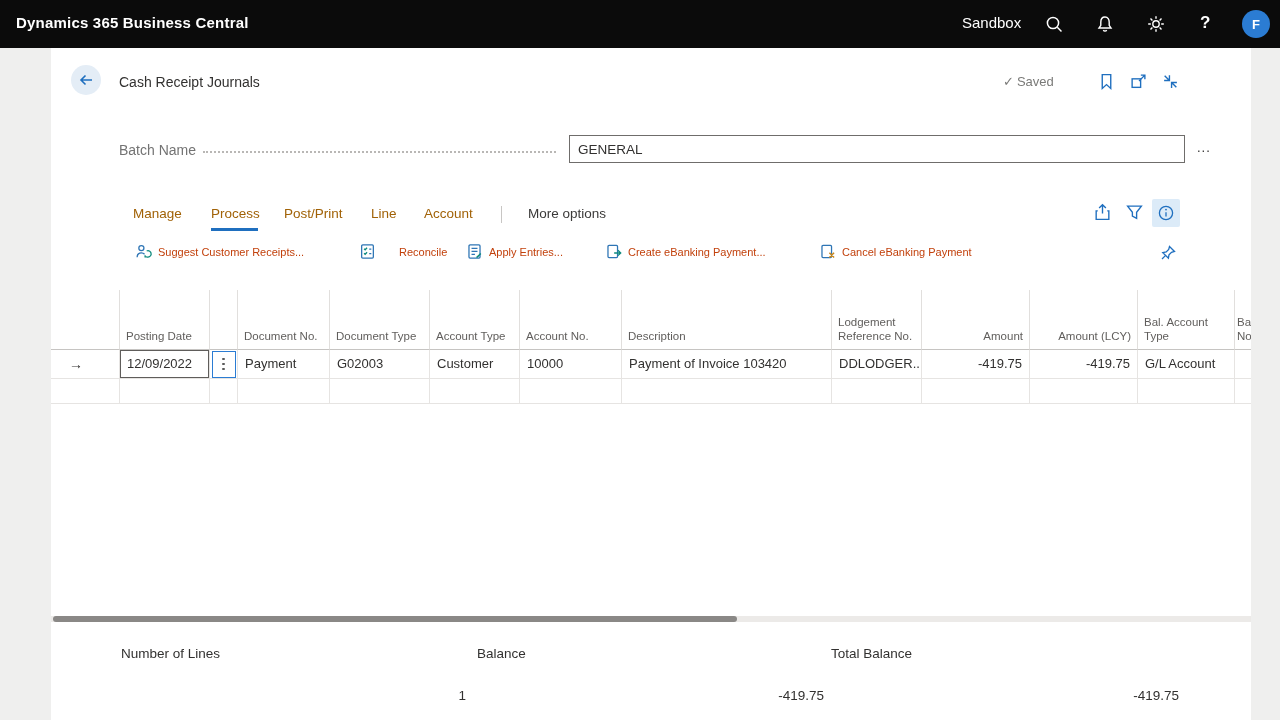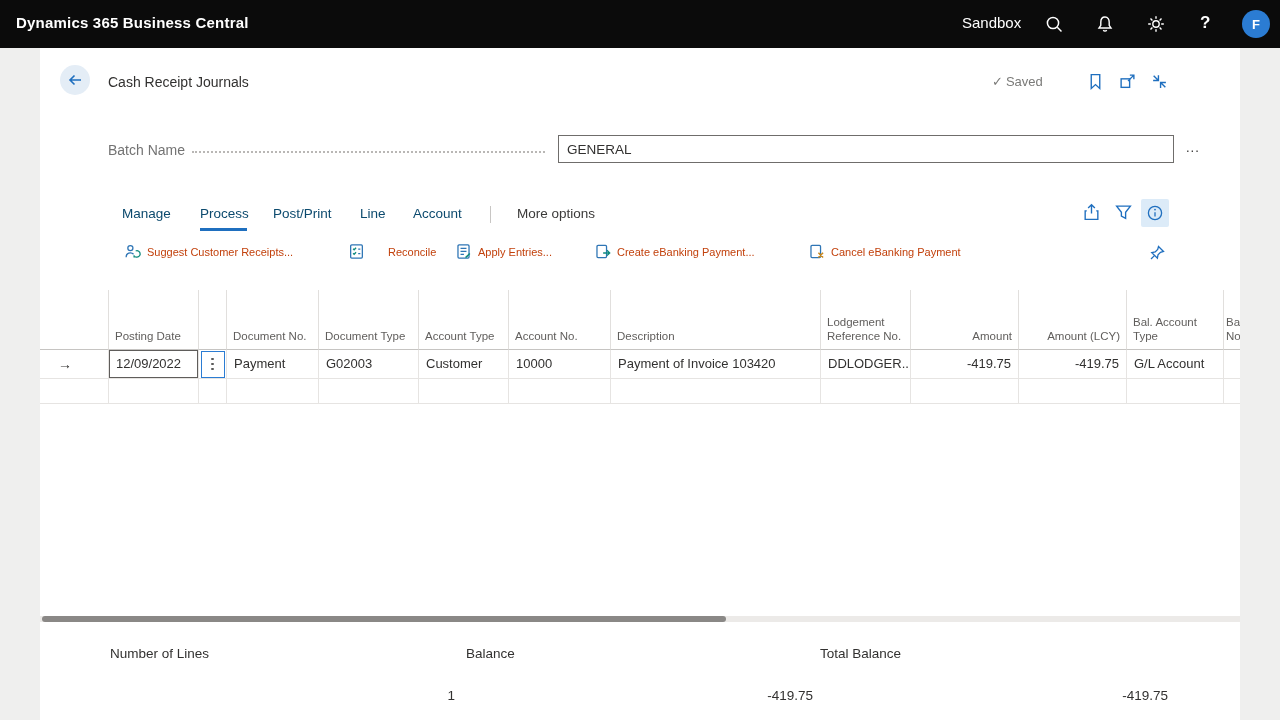--- a/index.html
+++ b/index.html
@@ -8,38 +8,38 @@
 
   
   .topbar { position:absolute; left:0; top:0; width:1280px; height:48px; background:#0b0b0b; color:#fff; }
   .topbar .app-title { position:absolute; left:16px; top:14px; font-size:15px; font-weight:700; letter-spacing:.2px; cursor:pointer; }
   .topbar .env { position:absolute; left:962px; top:14px; font-size:15px; }
   .tb-icon { position:absolute; top:14px; width:20px; height:20px; cursor:pointer; }
   .tb-help { position:absolute; top:13px; font-size:17px; font-weight:700; cursor:pointer; }
   .avatar { position:absolute; left:1242px; top:10px; width:28px; height:28px; border-radius:50%; background:#2b7cd3; color:#fff; font-size:13px; font-weight:700; display:flex; align-items:center; justify-content:center; cursor:pointer; }
 
   
-  .content { position:absolute; left:40px; top:48px; width:1200px; height:672px; background:#fff; }
+  .content { position:absolute; left:51px; top:48px; width:1200px; height:672px; background:#fff; }
 
   
   .back-btn { position:absolute; left:20px; top:17px; width:30px; height:30px; border-radius:50%; background:#e4edf6; display:flex; align-items:center; justify-content:center; cursor:pointer; }
   .page-title { position:absolute; left:68px; top:26px; font-size:14px; color:#323130; }
   .saved { position:absolute; left:952px; top:26px; font-size:13px; color:#7a7a78; display:flex; align-items:center; gap:3px; }
   .hd-icon { position:absolute; top:25px; width:18px; height:18px; cursor:pointer; }
 
   
   .batch-label { position:absolute; left:68px; top:94px; font-size:14px; color:#737373; }
   .batch-leader { position:absolute; left:152px; top:103px; width:353px; height:2px; border-bottom:2px dotted #b9b7b5; }
   .batch-input { position:absolute; left:518px; top:87px; width:616px; height:28px; border:1px solid #6f6d6b; background:#fff; font-family:"Liberation Sans",sans-serif; font-size:13.5px; color:#323130; padding:0 28px 0 8px; outline:none; }
   .batch-assist { position:absolute; left:1146px; top:92px; font-size:13px; color:#323130; cursor:pointer; letter-spacing:1px; }
 
   
   .menu-row { position:absolute; left:0; top:150px; width:1200px; height:34px; }
-  .tab { position:absolute; top:8px; font-size:13.5px; color:#0c4a6e; cursor:pointer; white-space:nowrap; }
-  .tab.active { color:#0c4a6e; }
+  .tab { position:absolute; top:8px; font-size:13.5px; color:#a16207; cursor:pointer; white-space:nowrap; }
+  .tab.active { color:#a16207; }
   .tab-underline { position:absolute; left:160px; top:30px; width:47px; height:2.5px; background:#1f6fbf; }
   .menu-divider { position:absolute; left:450px; top:8px; width:1px; height:17px; background:#c8c6c4; }
   .more-options { position:absolute; left:477px; top:8px; font-size:13.5px; color:#3b3a39; cursor:pointer; }
   .menu-icon { position:absolute; top:5px; width:19px; height:19px; cursor:pointer; }
   .info-box { position:absolute; left:1101px; top:1px; width:28px; height:28px; background:#dcebf8; border-radius:2px; display:flex; align-items:center; justify-content:center; cursor:pointer; }
 
   
   .ribbon { position:absolute; left:0; top:186px; width:1200px; height:40px; }
   .action { position:absolute; top:9px; display:flex; align-items:center; gap:6px; cursor:pointer; }
   .action span.lbl { font-size:11px; color:#c2410c; white-space:nowrap; }

